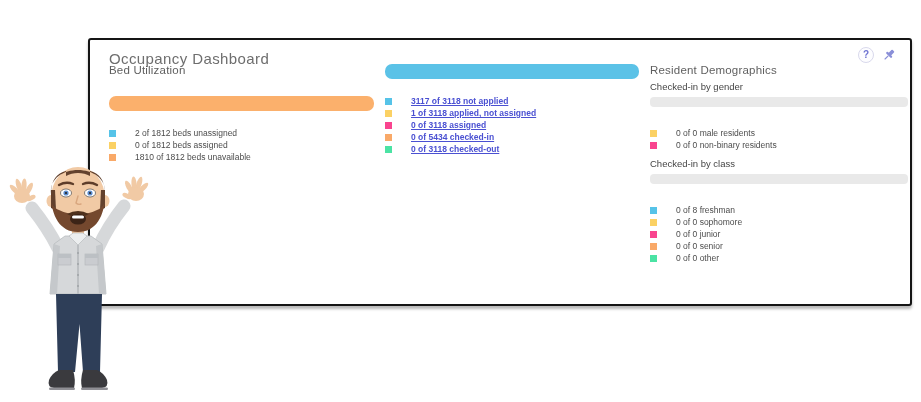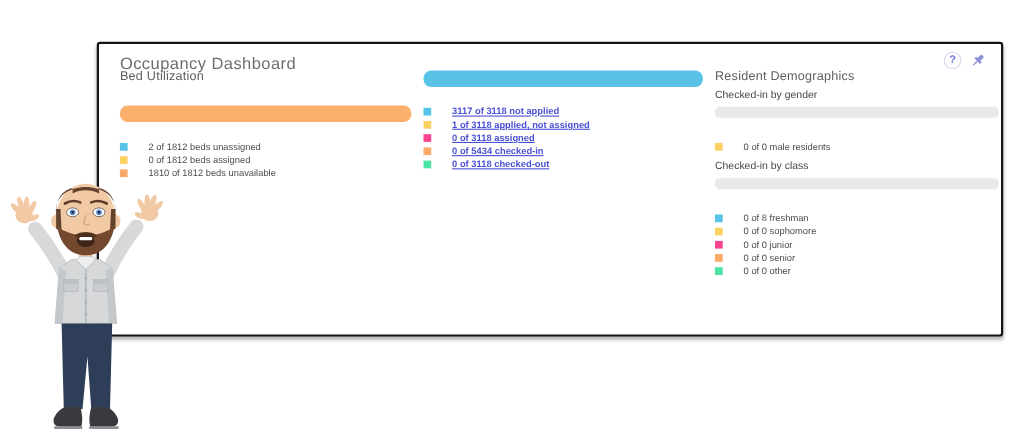--- a/index.html
+++ b/index.html
@@ -174,20 +174,24 @@
 
   <div class="col col-3">
     <div class="col-header">Resident Demographics</div>
 
     <div class="subheader">Checked-in by gender</div>
     <div class="bar-thin" style="background-color: rgb(233, 233, 233);"></div>
     <div class="legend">
       <div class="legend-row">
         <span class="swatch" style="background-color: rgb(251, 209, 100);"></span>
         <span class="legend-label">0 of 0 male residents</span>
+      </div>
+      <div class="legend-row">
+        <span class="swatch" style="background-color: rgb(249, 68, 143);"></span>
+        <span class="legend-label">0 of 0 non-binary residents</span>
       </div>
     </div>
 
     <div class="subheader second">Checked-in by class</div>
     <div class="bar-thin" style="background-color: rgb(233, 233, 233);"></div>
     <div class="legend">
       <div class="legend-row">
         <span class="swatch" style="background-color: rgb(86, 195, 232);"></span>
         <span class="legend-label">0 of 8 freshman</span>
       </div>

